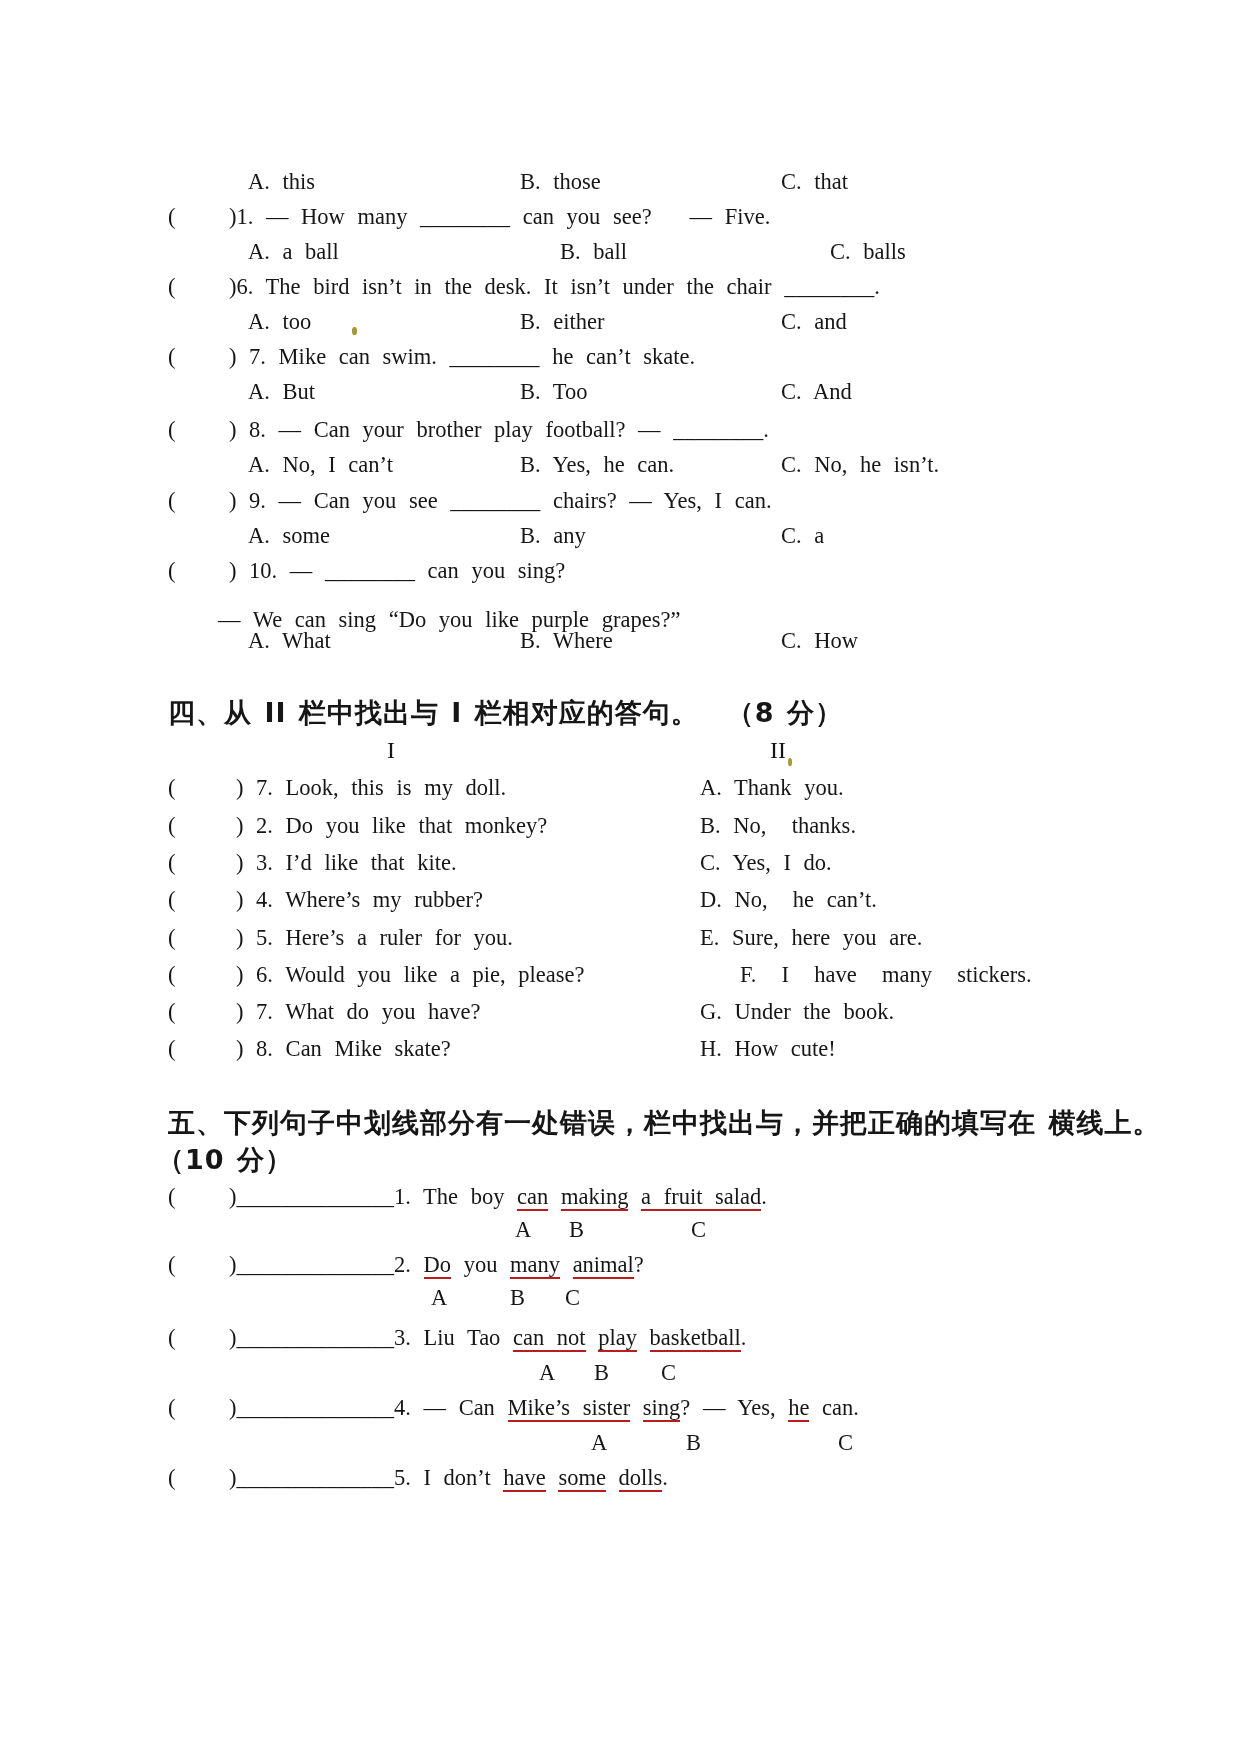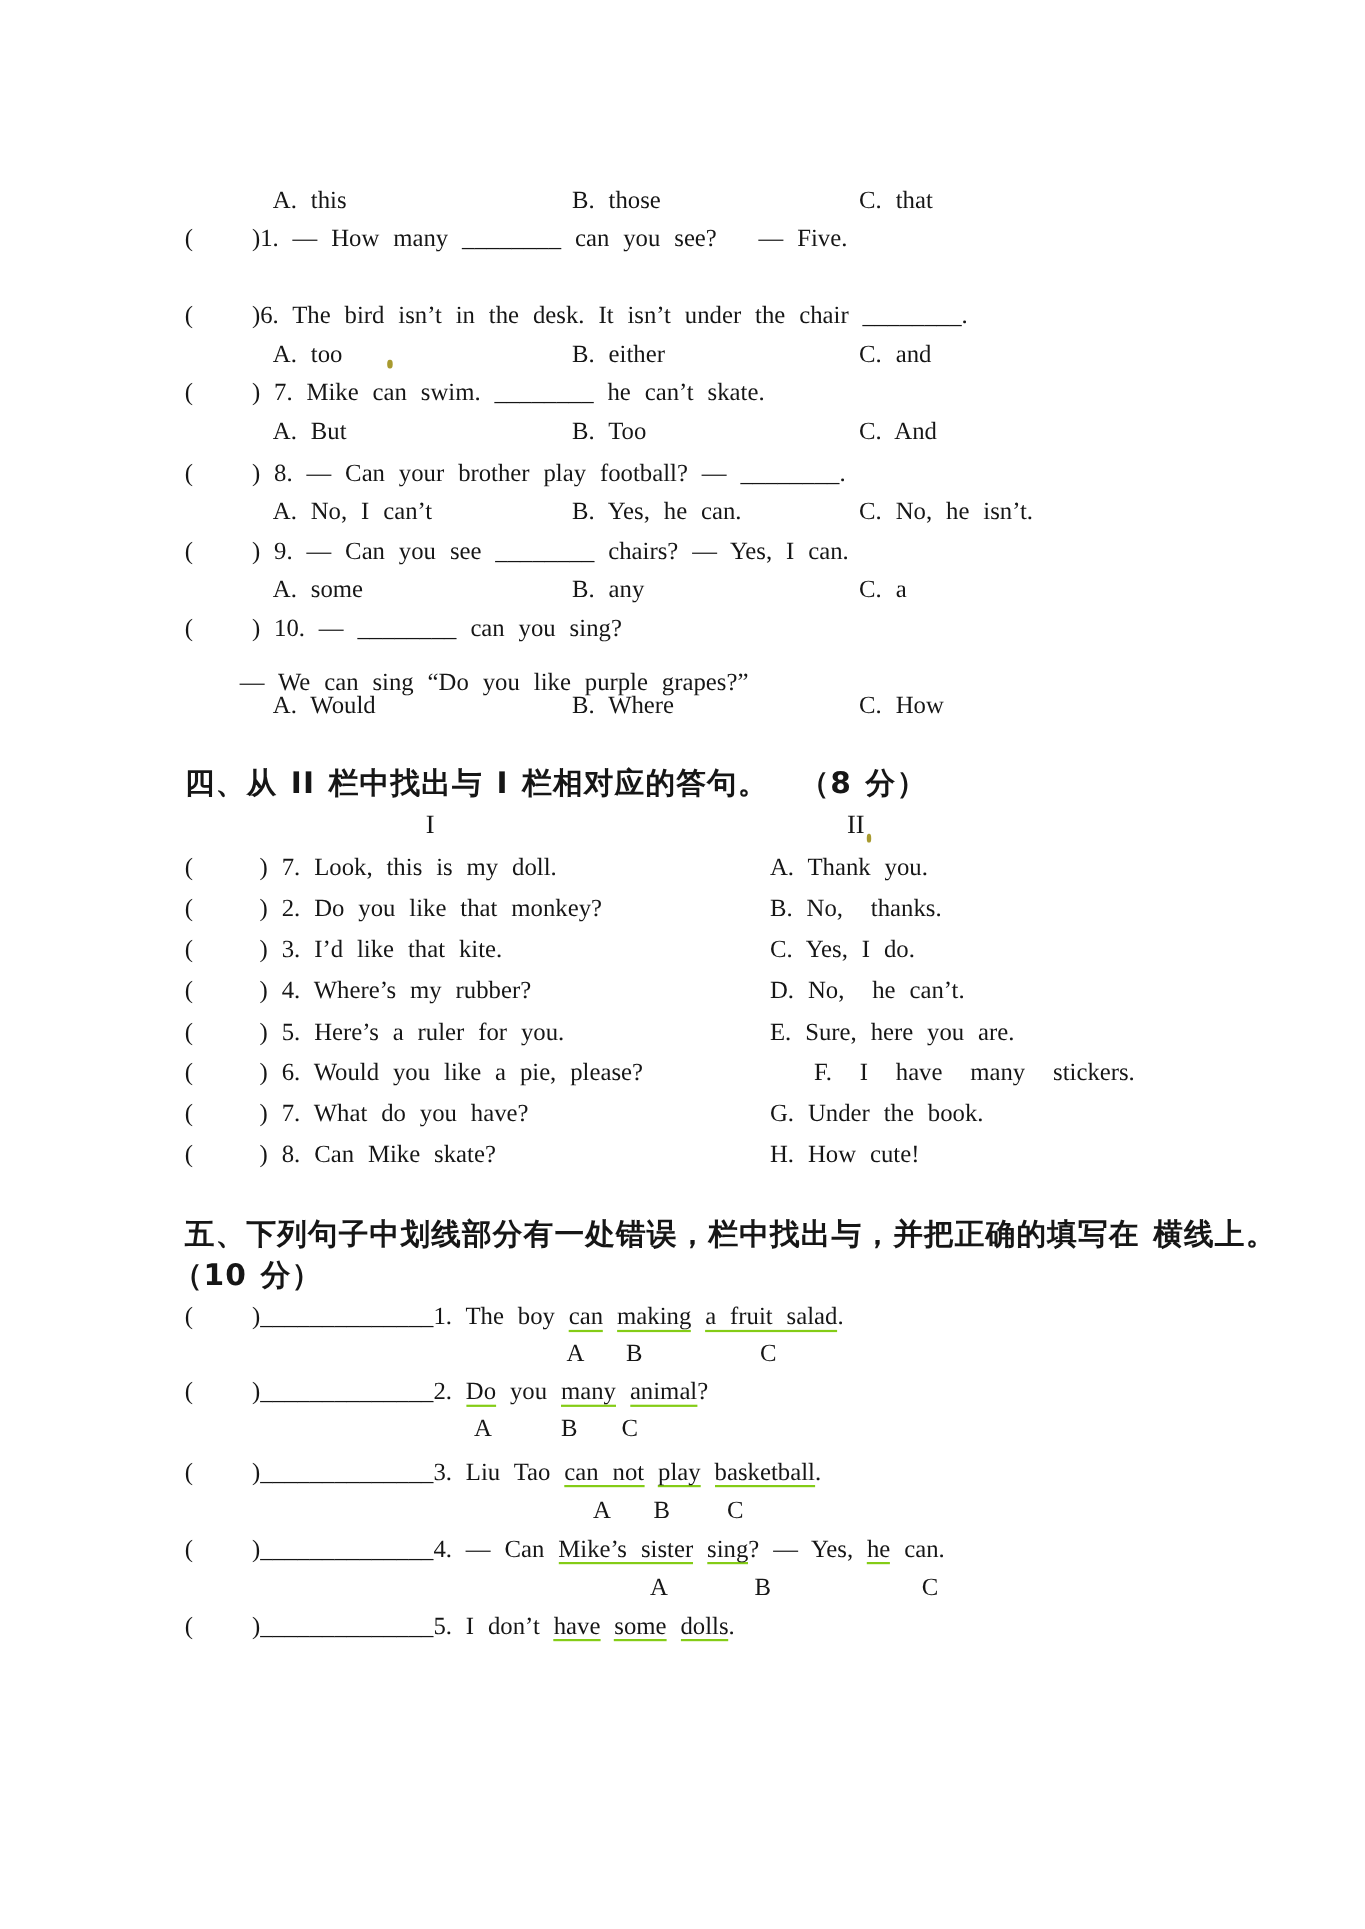--- a/index.html
+++ b/index.html
@@ -2,37 +2,42 @@
 <html><head>
 <meta charset="utf-8">
 <style>
   html,body{margin:0;padding:0;background:#ffffff;}
   .page{position:relative;width:1241px;height:1754px;background:#ffffff;margin:0 auto;overflow:hidden;color:#161616;}
   .line{position:absolute;left:0;width:100%;height:36px;text-align:center;}
   .abs{position:absolute;white-space:pre;line-height:36px;display:inline-block;}
   .t{font-family:"Liberation Serif","DejaVu Serif",serif;font-size:22.5px;word-spacing:7px;}
   .hdr{font-size:24px;word-spacing:0;}
   .zh{font-family:"DejaVu Sans","Liberation Sans",sans-serif;font-size:27px;font-weight:700;letter-spacing:1px;word-spacing:2px;}
-  .u{border-bottom:2px solid #84cc16;}
+  .u{border-bottom:2px solid #b91c1c;}
   .dot{position:absolute;background:#a89a2f;border-radius:45%;}
 </style>
 </head>
 <body>
 
 <div class="page">
 
   <div class="line" style="top:164px">
     <span class="abs t" style="left:248px">A. this</span>
     <span class="abs t" style="left:520px">B. those</span>
     <span class="abs t" style="left:781px">C. that</span>
   </div>
 
   <div class="line" style="top:199px">
     <span class="abs t" style="left:168px">(</span>
     <span class="abs t" style="left:229px">)1. — How many ________ can you see?   — Five.</span>
+  </div>
+  <div class="line" style="top:234px">
+    <span class="abs t" style="left:248px">A. a ball</span>
+    <span class="abs t" style="left:560px">B. ball</span>
+    <span class="abs t" style="left:830px">C. balls</span>
   </div>
 
   <div class="line" style="top:269px">
     <span class="abs t" style="left:168px">(</span>
     <span class="abs t" style="left:229px">)6. The bird isn’t in the desk. It isn’t under the chair ________.</span>
   </div>
   <div class="line" style="top:304px">
     <span class="abs t" style="left:248px">A. too</span>
     <span class="abs t" style="left:520px">B. either</span>
     <span class="abs t" style="left:781px">C. and</span>
@@ -69,21 +74,21 @@
   </div>
 
   <div class="line" style="top:553px">
     <span class="abs t" style="left:168px">(</span>
     <span class="abs t" style="left:229px">) 10. — ________ can you sing?</span>
   </div>
   <div class="line" style="top:602px">
     <span class="abs t" style="left:218px">— We can sing “Do you like purple grapes?”</span>
   </div>
   <div class="line" style="top:623px">
-    <span class="abs t" style="left:248px">A. Would</span>
+    <span class="abs t" style="left:248px">A. What</span>
     <span class="abs t" style="left:520px">B. Where</span>
     <span class="abs t" style="left:781px">C. How</span>
   </div>
 
   <div class="line" style="top:695px">
     <span class="abs zh" style="left:168px">四、从 II 栏中找出与 I 栏相对应的答句。　（8 分）</span>
   </div>
 
   <div class="line" style="top:732px">
     <span class="abs t hdr" style="left:387px">I</span>

